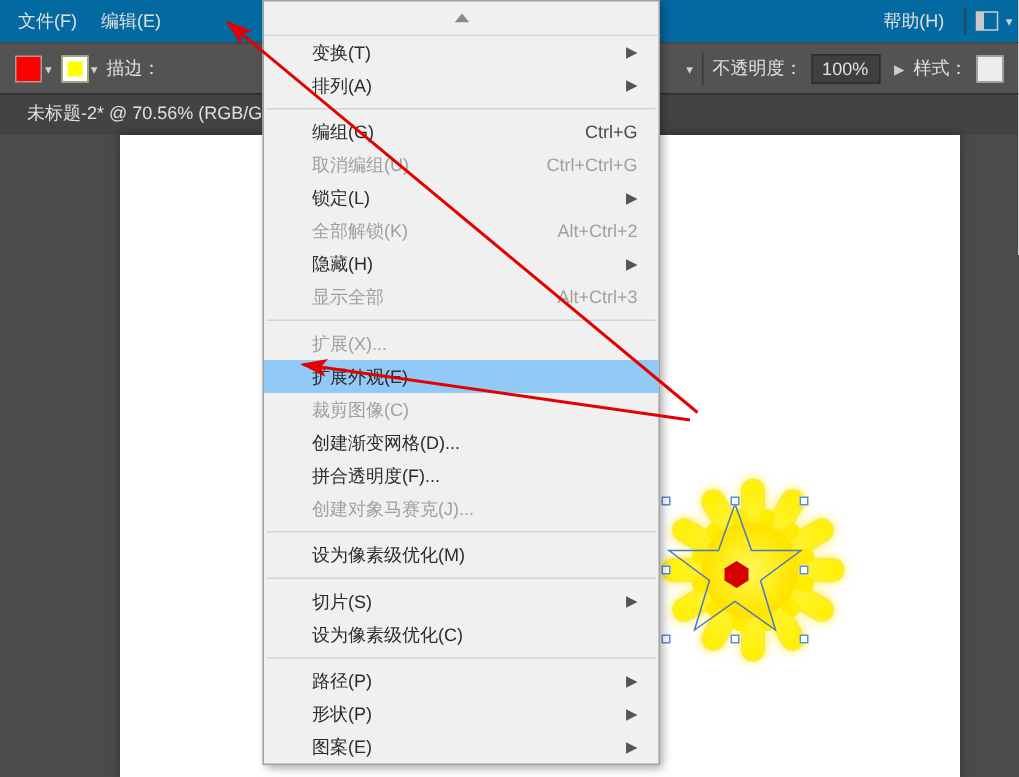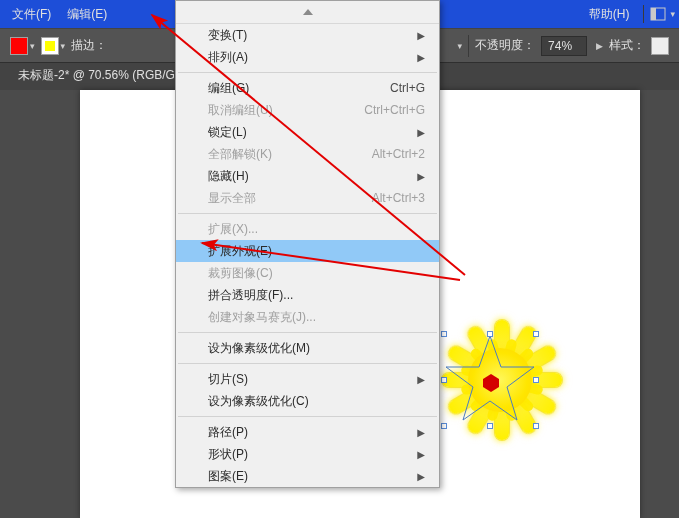--- a/index.html
+++ b/index.html
@@ -1,17 +1,17 @@
 <!DOCTYPE html>
 <html><head>
 <meta charset="utf-8">
 <style>
   * { margin:0; padding:0; box-sizing:border-box; }
   body { font-family:"Microsoft YaHei",Arial,sans-serif; font-size:12px; background:#fff; width:679px; height:518px; overflow:hidden; position:relative; }
-  .menubar { background:#1d4ed8; height:28px; display:flex; align-items:center; color:#e0e0e0; padding:0 4px; }
+  .menubar { background:#0369a1; height:28px; display:flex; align-items:center; color:#e0e0e0; padding:0 4px; }
   .mi { padding:4px 8px; cursor:default; }
   .mi.active { background:#2b2b2b; }
   .menubar .spacer { flex:1; }
   .help { margin-left:20px; padding:4px 8px; }
   .divider { width:1px; height:18px; background:#3a3a3a; margin:0 6px; }
   .viewicons { display:flex; align-items:center; gap:2px; }
   .viewicons svg { display:block; }
   .toolbar { background:#535353; height:34px; display:flex; align-items:center; color:#e0e0e0; padding:0 10px; gap:6px; border-top:1px solid #444; }
   .swatch { width:18px; height:18px; border:1px solid #a0a0a0; }
   .swatchwrap { display:flex; align-items:center; background:#535353; }
@@ -79,21 +79,21 @@
   <div class="swatchwrap">
     <div class="swatch" style="background:#ffff00;box-shadow:inset 0 0 0 3px #fff,inset 0 0 0 4px #ffff00"></div>
       <span class="caret">▾</span>
   </div>
   <span class="tlabel">描边：</span>
   <div style="flex:1"></div>
   <span class="caret">▾</span>
   <div class="tsep"></div>
   <span class="tlabel">不透明度：</span>
   <div class="opacity-field">
-      <span>74%</span>
+      <span>100%</span>
     </div>
   <span class="opacity-arrow">▶</span>
   <span class="tlabel">样式：</span>
   <div class="stylewrap">
       <div class="styleswatch"></div>
     </div>
 </div>
 
 <div class="doctab-bar">
   <div class="doctab">未标题-2* @ 70.56% (RGB/G</div>
@@ -191,20 +191,23 @@
     <div class="dditem disabled">
       <span class="lab">扩展(X)...</span>
     </div>
     <div class="dditem highlight">
       <span class="lab">扩展外观(E)</span>
     </div>
     <div class="dditem disabled">
       <span class="lab">裁剪图像(C)</span>
     </div>
     <div class="dditem">
+      <span class="lab">创建渐变网格(D)...</span>
+    </div>
+    <div class="dditem">
       <span class="lab">拼合透明度(F)...</span>
     </div>
     <div class="dditem disabled">
       <span class="lab">创建对象马赛克(J)...</span>
     </div>
     <div class="ddsep"></div>
     <div class="dditem">
       <span class="lab">设为像素级优化(M)</span>
     </div>
     <div class="ddsep"></div>

